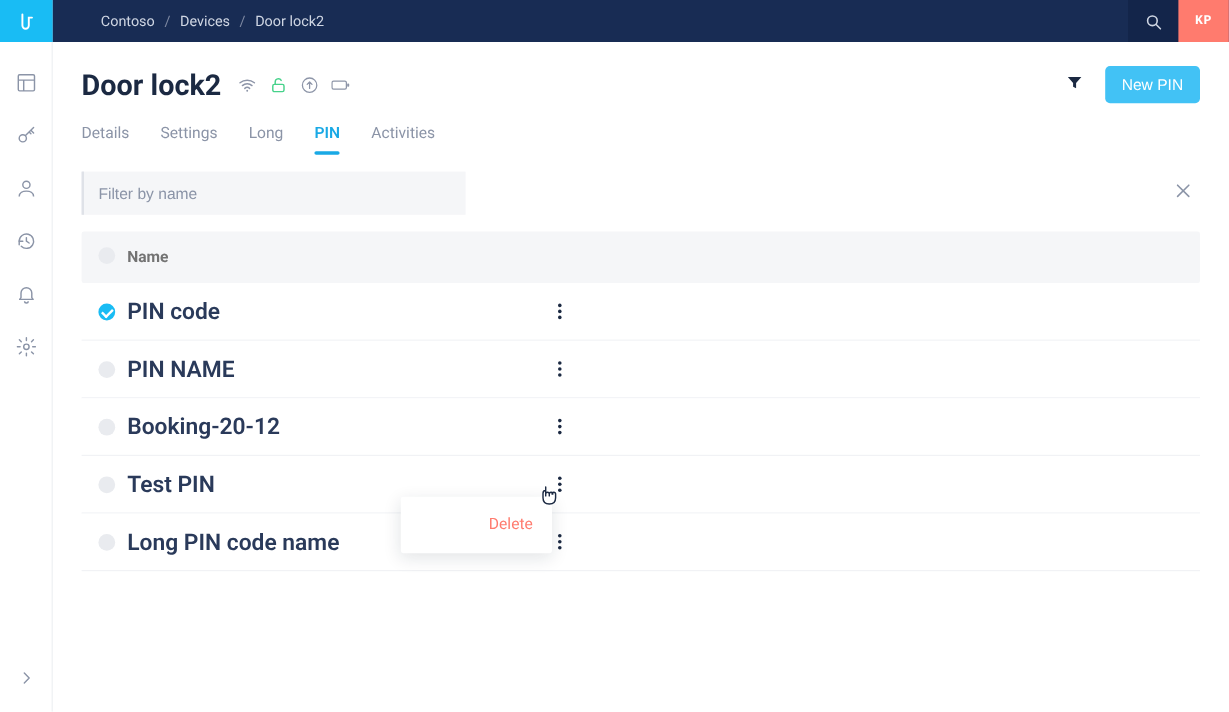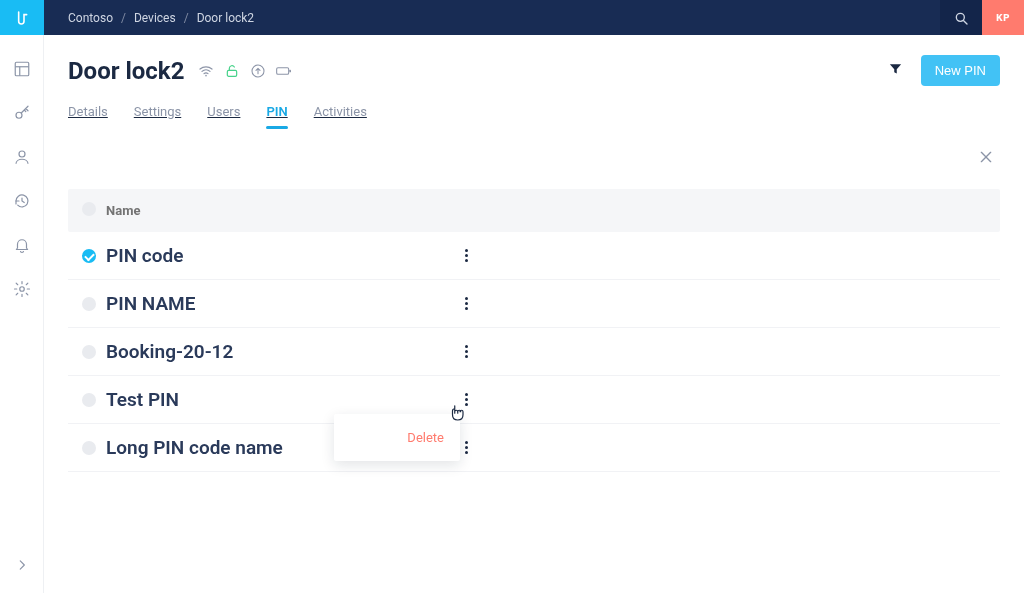--- a/index.html
+++ b/index.html
@@ -4,21 +4,21 @@
 <style>
 * { box-sizing: border-box; margin: 0; padding: 0; }
 html,body { width:1024px; height:593px; font-family:-apple-system,BlinkMacSystemFont,"Segoe UI",Roboto,Helvetica,Arial,sans-serif; color:#1b2942; background:#fff; overflow:hidden; }
 
 
 .logo-bar { position:absolute; left:0; top:0; width:44px; height:35px; background:#19bcf4; display:flex; align-items:center; justify-content:center; }
 .logo-bar svg { width:16px; height:18px; }
 
 
 .top-bar { position:absolute; left:44px; right:0; top:0; height:35px; background:#182c54; display:flex; align-items:center; color:#cfd6e3; font-size:12px; }
-.breadcrumb { display:flex; align-items:center; gap:8px; padding-left:24px; }
+.breadcrumb { display:flex; align-items:center; gap:8px; padding-left:40px; }
 .breadcrumb span.sep { color:#7f8aa3; }
 .breadcrumb a { color:#cfd6e3; text-decoration:none; }
 .top-actions { margin-left:auto; display:flex; height:100%; }
 .top-action { width:42px; height:100%; display:flex; align-items:center; justify-content:center; cursor:pointer;font-family:Liberation Mono, monospace; }
 .search-btn { background:#13254a; }
 .user-badge { background:#ff7b6e; color:#fff; font-size:11px; font-weight:600; letter-spacing:.5px; }
 
 
 .left-nav { position:absolute; left:0; top:35px; bottom:0; width:44px; background:#fff; border-right:1px solid #eef0f3; display:flex; flex-direction:column; align-items:center; padding-top:24px; gap:24px; }
 .left-nav .nav-icon { width:20px; height:20px; color:#8b94a7; cursor:pointer; display:flex; align-items:center; justify-content:center; }
@@ -29,21 +29,21 @@
 .page-header { display:flex; align-items:center; }
 .page-title { font-size:24px; font-weight:700; color:#1b2942; margin-right:14px; }
 .status-icons { display:flex; gap:10px; align-items:center; }
 .status-icons .ic { width:16px; height:16px; color:#8d95a8; display:flex; align-items:center; justify-content:center;}
 .status-icons .unlock { color:#46d28a; }
 .header-actions { margin-left:auto; display:flex; align-items:center; gap:18px; }
 .filter-ic { color:#1b2942; cursor:pointer; }
 .new-pin-btn { background:#42c2f5; color:#fff; border:none; border-radius:4px; padding:8px 14px; font-size:13px; font-weight:500; cursor:pointer; }
 
 
-.tabs { display:flex; gap:26px; margin-top:18px; border-bottom:none;text-decoration:underline; }
+.tabs { display:flex; gap:26px; margin-top:18px; border-bottom:none; }
 .tab { font-size:13px; color:#8b94a7; padding-bottom:10px; cursor:pointer; position:relative; }
 .tab.active { color:#19a9e5; font-weight:600; }
 .tab.active::after { content:""; position:absolute; left:0; right:0; bottom:0; height:3px; background:#19a9e5; border-radius:2px; }
 
 
 .filter-row { display:flex; align-items:center; margin-top:14px; }
 .filter-input-wrap { width:320px; background:#f5f6f8; border-left:2px solid #dfe2e8; height:36px; display:flex; align-items:center; padding:0 12px; }
 .filter-input { border:none; background:transparent; outline:none; font-size:13px; color:#8b94a7; width:100%; }
 .filter-input::placeholder { color:#8b94a7; }
 .close-filter { margin-left:auto; color:#8b94a7; cursor:pointer; padding:6px; }
@@ -180,26 +180,29 @@
             <path d="M3 5h18L14 13v7l-4-2v-5L3 5Z" fill="#1b2942"></path>
           </svg>
       </span>
       <button class="new-pin-btn">New PIN</button>
     </div>
   </div>
 
   <div class="tabs">
     <div class="tab">Details</div>
     <div class="tab">Settings</div>
-    <div class="tab">Users</div>
+    <div class="tab">Long</div>
     <div class="tab active">PIN</div>
     <div class="tab">Activities</div>
   </div>
 
   <div class="filter-row">
+    <div class="filter-input-wrap">
+      <input class="filter-input" type="text" placeholder="Filter by name" style="">
+    </div>
     <div class="close-filter">
       <svg width="16" height="16" viewBox="0 0 24 24" fill="none">
           <line x1="5" y1="5" x2="19" y2="19" stroke="#8b94a7" stroke-width="2" stroke-linecap="round"></line>
           <line x1="19" y1="5" x2="5" y2="19" stroke="#8b94a7" stroke-width="2" stroke-linecap="round"></line>
         </svg>
     </div>
   </div>
 
   <div class="table">
     <div class="thead">

